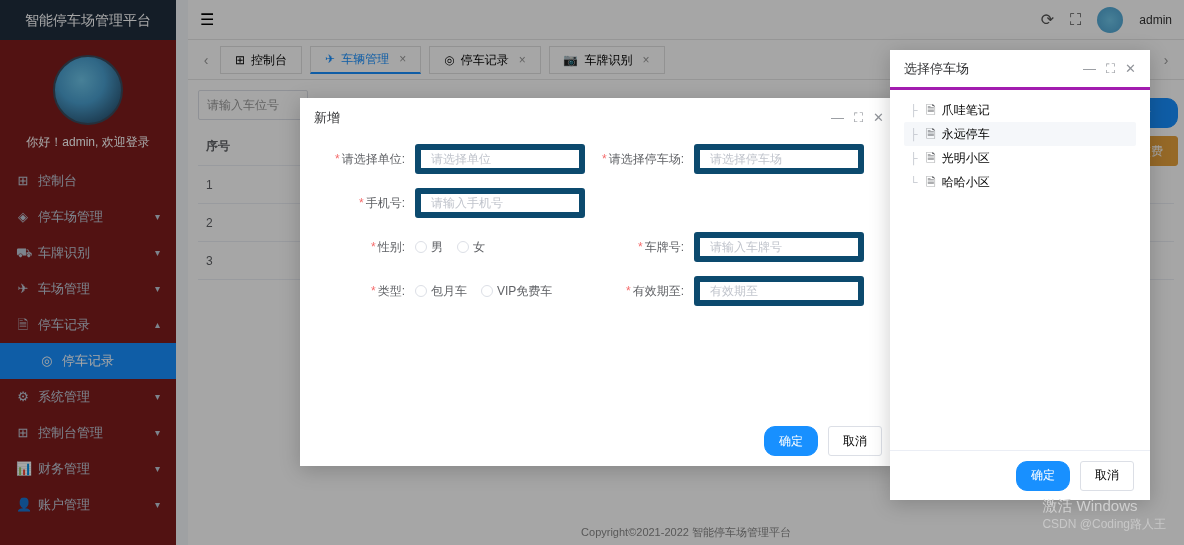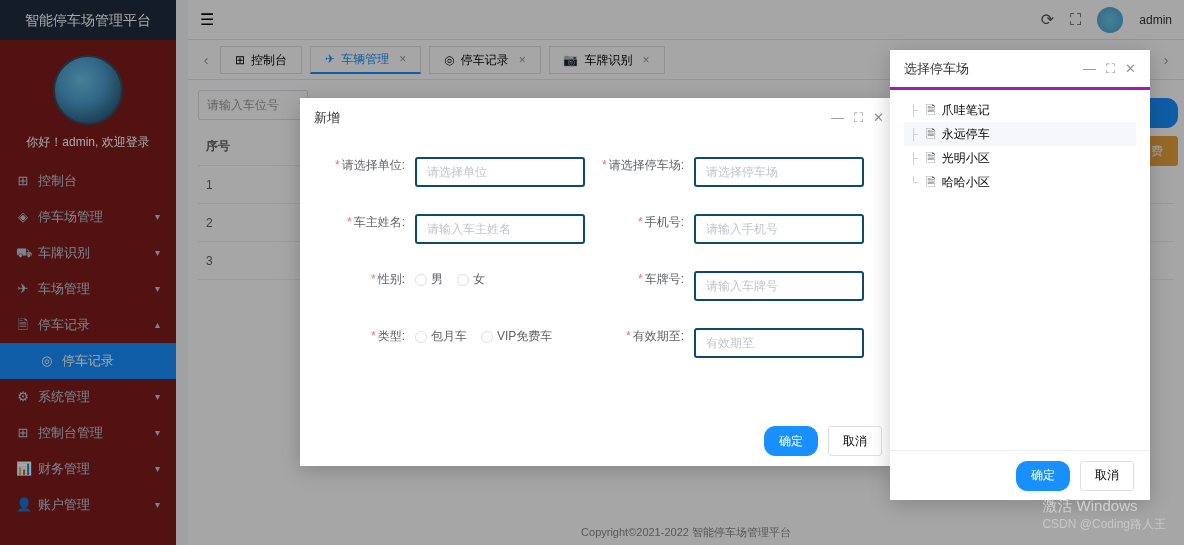--- a/index.html
+++ b/index.html
@@ -37,21 +37,21 @@
 .modal{position:absolute;background:#fff;box-shadow:0 4px 20px rgba(0,0,0,.2);}
 .modal-add{left:300px;top:98px;width:598px;height:368px;}
 .modal-head{height:40px;padding:0 14px;display:flex;align-items:center;justify-content:space-between;font-size:13px;color:#303133;}
 .modal-ctrls{display:flex;gap:10px;color:#909399;}
 .modal-ctrls span{cursor:pointer;}
 .form{padding:6px 20px;}
 .form-row{display:flex;margin-bottom:14px;}
 .form-item{display:flex;align-items:center;flex:1;}
 .form-label{width:95px;text-align:right;font-size:12px;color:#606266;padding-right:10px;}
 .req{color:#f56c6c;margin-right:2px;}
-.form-input{flex:1;height:30px;border:2px solid #0c4a6e;border-radius:3px;padding:0 10px;font-size:12px;max-width:170px;margin-top:13px;}
+.form-input{flex:1;height:30px;border:6px solid #0c4a6e;border-radius:3px;padding:0 10px;font-size:12px;max-width:170px;}
 .form-input::placeholder{color:#c0c4cc;}
 .radio{display:flex;align-items:center;gap:4px;font-size:12px;color:#606266;margin-right:14px;}
 .radio-circle{width:12px;height:12px;border:1px solid #dcdfe6;border-radius:50%;}
 .modal-foot{position:absolute;bottom:0;left:0;right:0;height:50px;display:flex;align-items:center;justify-content:flex-end;gap:10px;padding:0 16px;}
 .modal-park{right:34px;top:50px;width:260px;height:450px;background:#fff;}
 .tree{padding:8px 14px;font-size:12px;}
 .tree-item{height:24px;line-height:24px;display:flex;align-items:center;gap:6px;padding:0 6px;cursor:pointer;border-radius:2px;}
 .tree-item.hover{background:#f5f7fa;}
 .tree-conn{color:#c0c4cc;font-size:11px;width:10px;}
 .file-icon{color:#606266;}
@@ -234,24 +234,20 @@
         <label class="form-label"><span class="req">*</span><span>请选择单位:</span></label>
         <input class="form-input" placeholder="请选择单位" style="">
       </div>
       <div class="form-item">
         <label class="form-label"><span class="req">*</span><span>请选择停车场:</span></label>
         <input class="form-input" placeholder="请选择停车场" style="">
       </div>
     </div>
     <div class="form-row">
       <div class="form-item">
-        <label class="form-label"><span class="req">*</span><span>车主姓名:</span></label>
-        <input class="form-input" placeholder="请输入车主姓名" style="">
-      </div>
-      <div class="form-item">
         <label class="form-label"><span class="req">*</span><span>手机号:</span></label>
         <input class="form-input" placeholder="请输入手机号" style="">
       </div>
     </div>
     <div class="form-row">
       <div class="form-item">
         <label class="form-label"><span class="req">*</span><span>性别:</span></label>
         <label class="radio">
             <span class="radio-circle"></span>
             <span>男</span>

